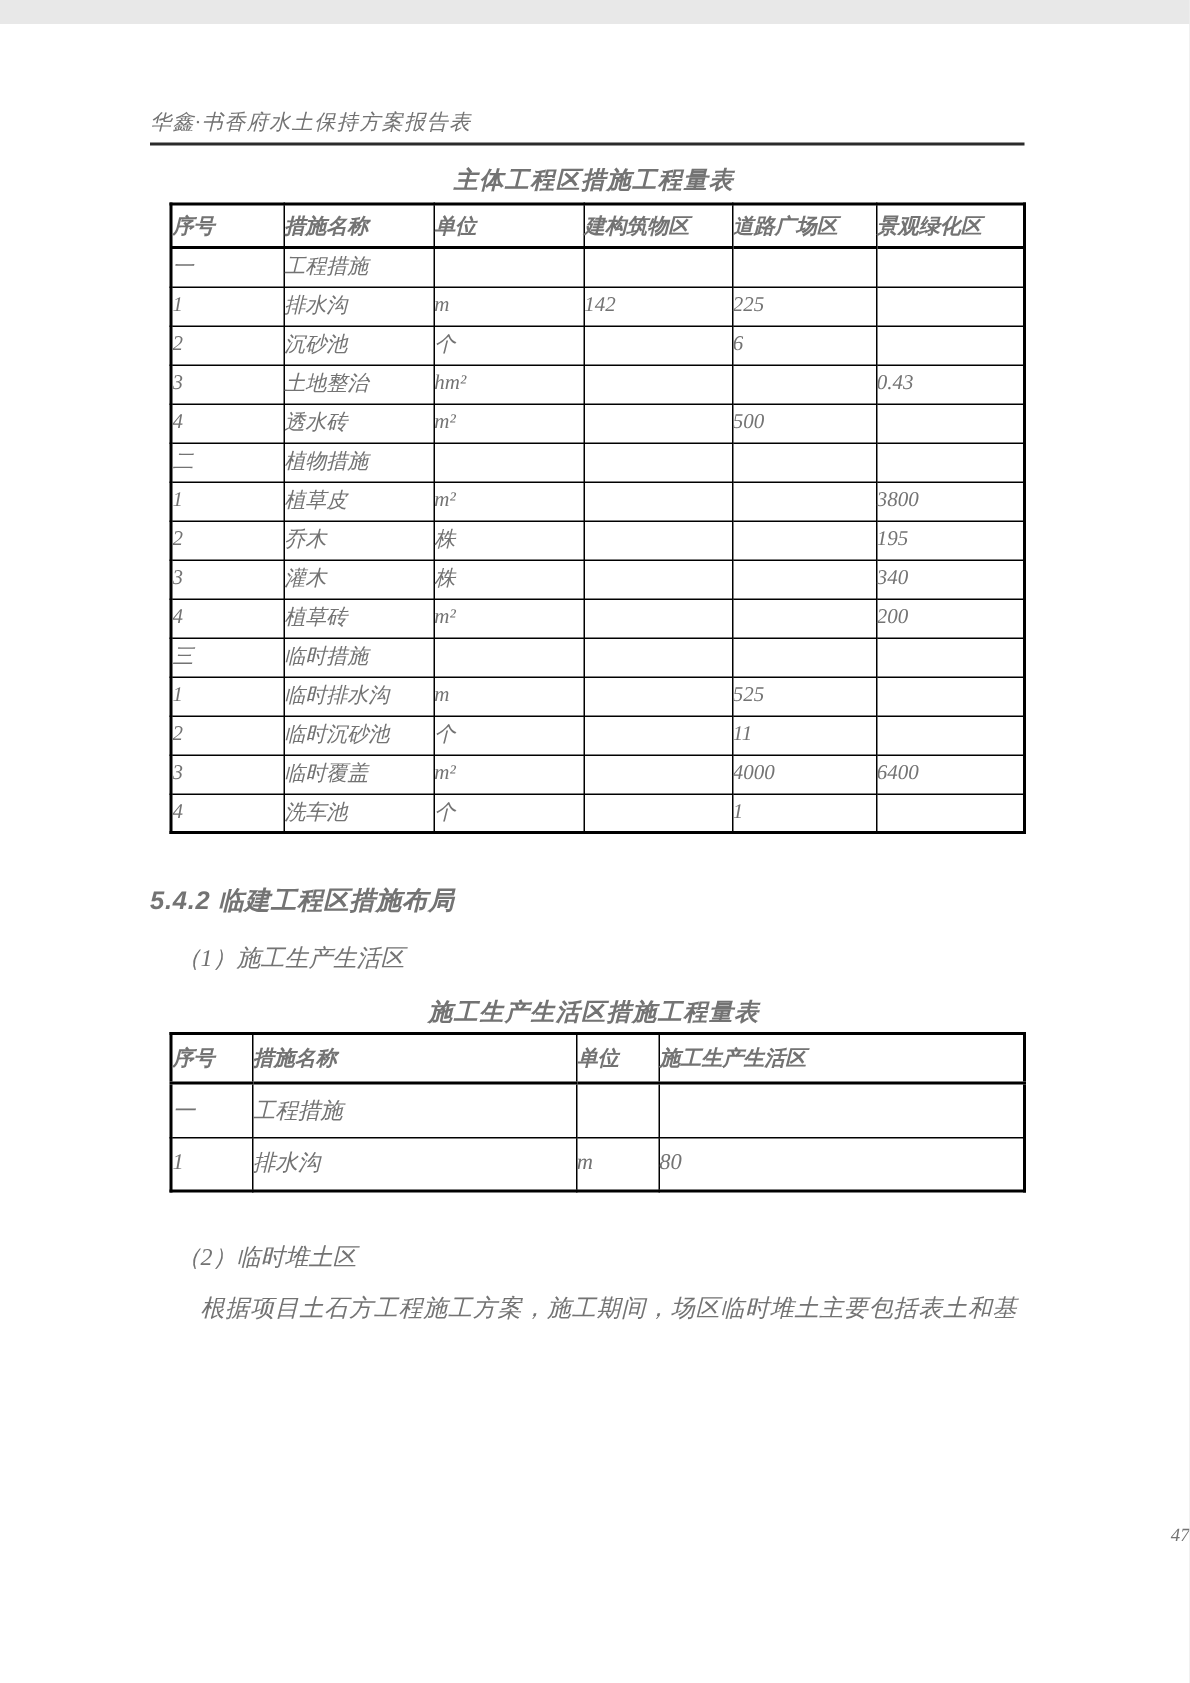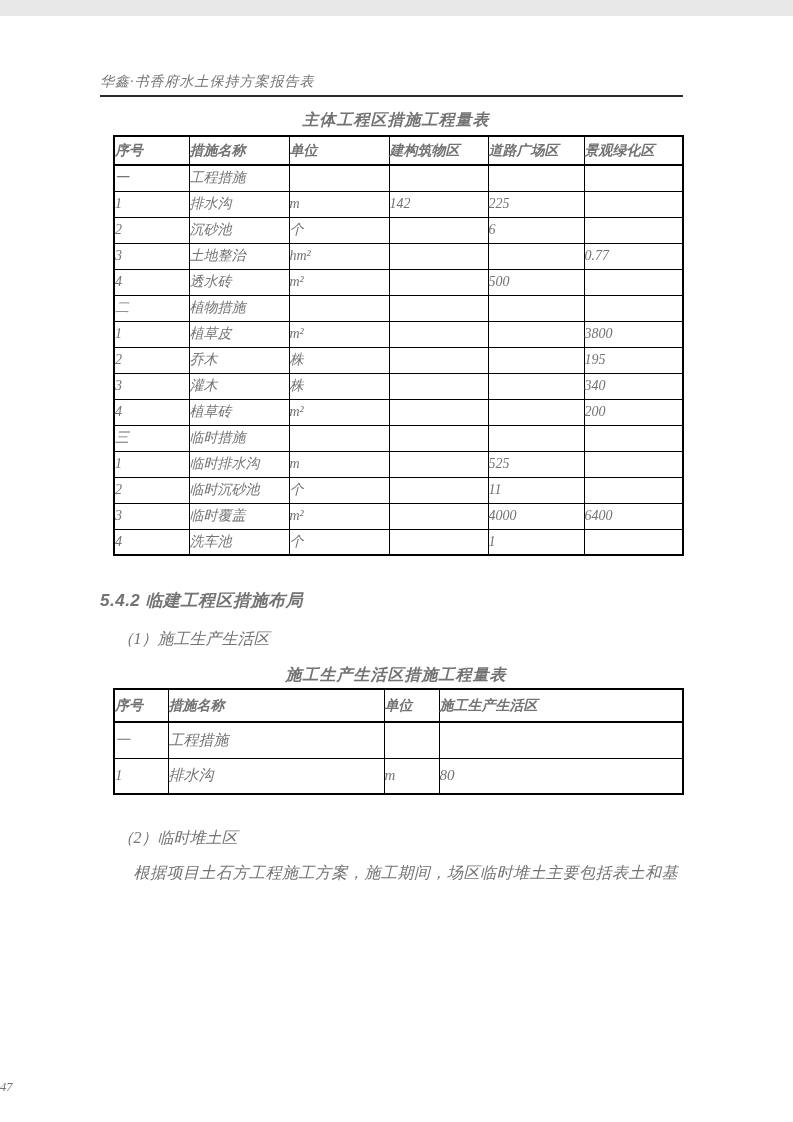--- a/index.html
+++ b/index.html
@@ -77,22 +77,22 @@
     line-height: 2.3;
     text-align: justify;
     text-indent: 2.1em;
     letter-spacing: 0.5px;
   }
   .sub-num.second { margin-top: 33px; }
   .para.second { margin-top: 6px; }
   .page-number {
     position: absolute;
     left: 0; right: 0;
-    top: 1064px;
-    text-align: left;
+    top: 1000px;
+    text-align: right;
     font-size: 12.5px;
   }
 </style>
 </head>
 <body>
 
 <div class="page">
   <div class="content">
 
     <div class="doc-header">
@@ -144,21 +144,21 @@
             <td></td>
             <td>6</td>
             <td></td>
           </tr>
           <tr>
             <td>3</td>
             <td>土地整治</td>
             <td>hm²</td>
             <td></td>
             <td></td>
-            <td>0.77</td>
+            <td>0.43</td>
           </tr>
           <tr>
             <td>4</td>
             <td>透水砖</td>
             <td>m²</td>
             <td></td>
             <td>500</td>
             <td></td>
           </tr>
           <tr>

